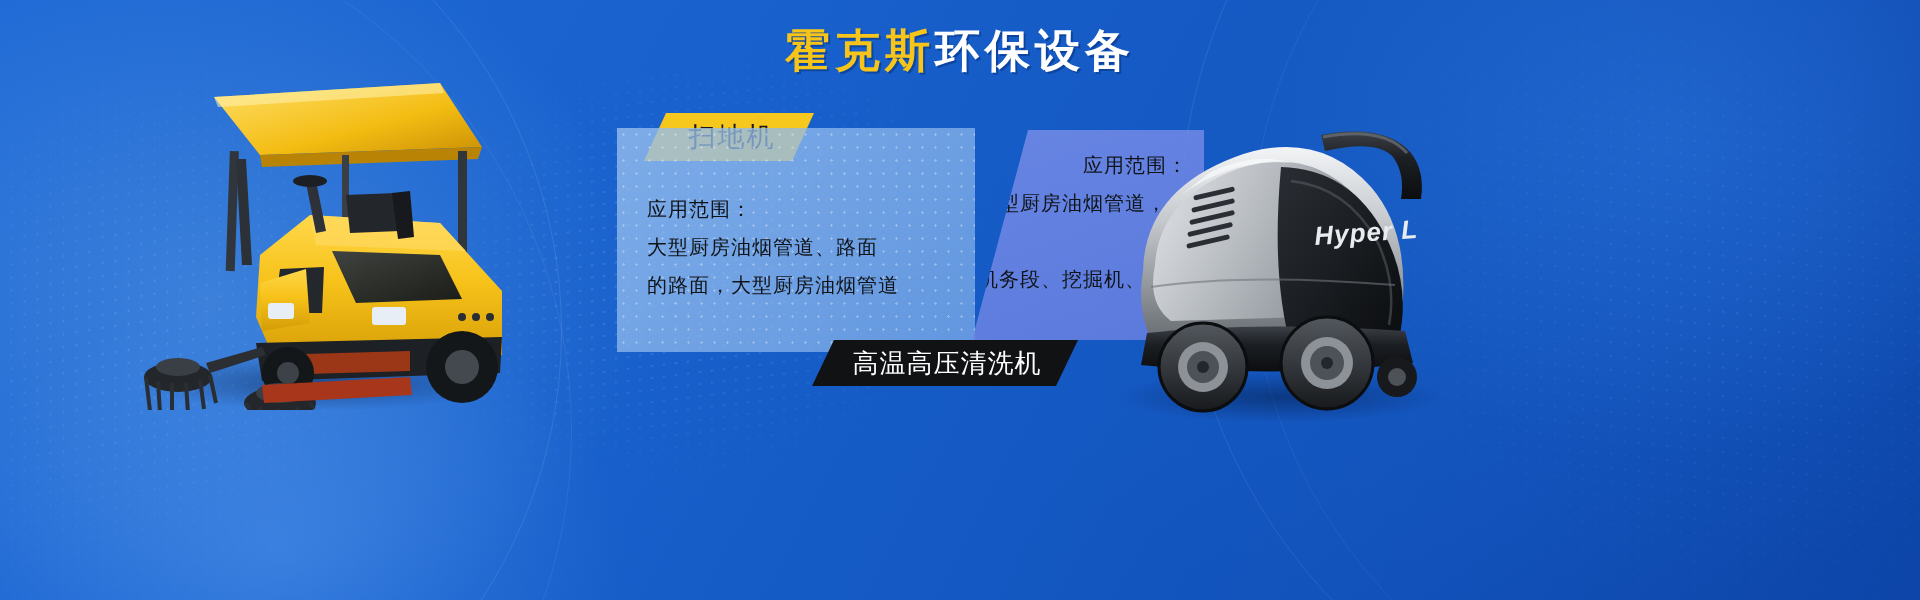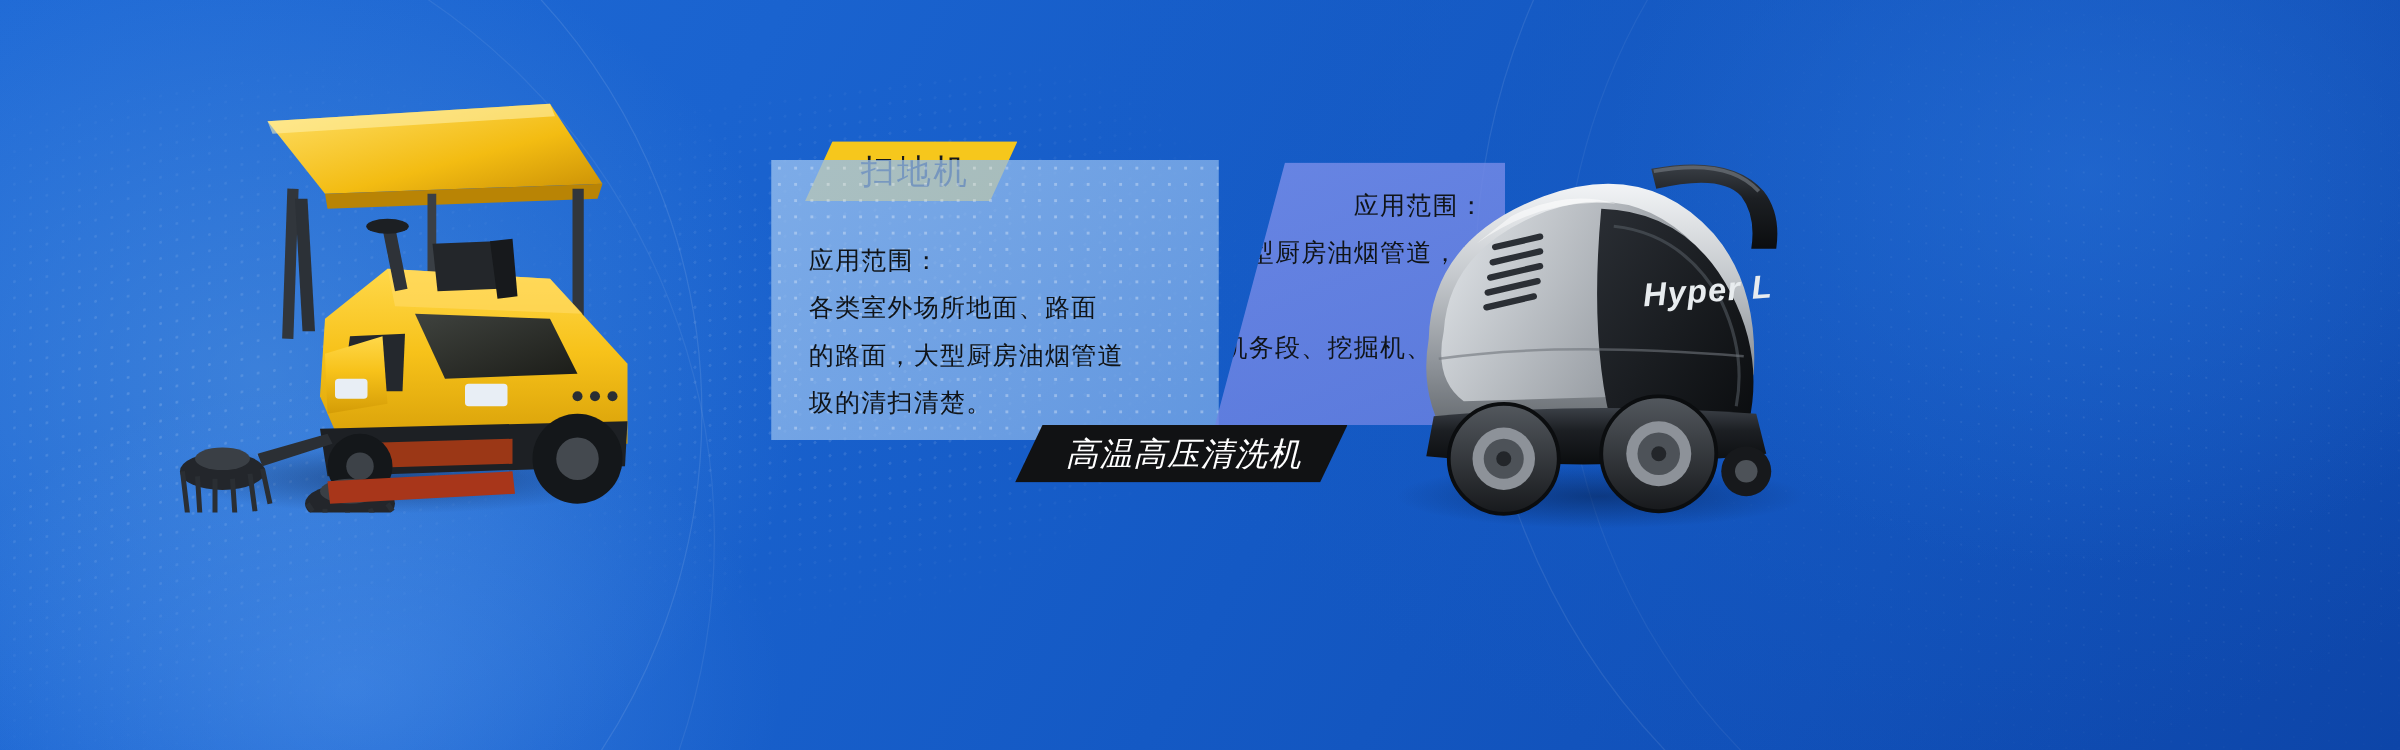--- a/index.html
+++ b/index.html
@@ -115,21 +115,21 @@
     position:absolute;right:16px;top:16px;width:216px;
     font-size:20px;color:#101418;line-height:38px;letter-spacing:1px;text-align:right;
   }
   #panel-washer .phead{display:block;text-align:right;}
 
   
   #tag-washer{
     position:absolute;left:812px;top:340px;width:266px;height:46px;
     background:#111214;
     clip-path:polygon(22px 0, 266px 0, 244px 46px, 0 46px);
-    display:flex;align-items:center;justify-content:center;font-style:italic;
+    display:flex;align-items:center;justify-content:center;
   }
   #tag-washer span{
     font-size:26px;color:#ffffff;letter-spacing:1px;padding-left:4px;
   }
 
   
   .sv{position:absolute;left:0;top:0;}
   
 </style>
 </head>
@@ -140,20 +140,23 @@
   <div class="glow-tr"></div>
   <div class="glow-bl"></div>
   <div class="arc a1"></div>
   <div class="arc a2"></div>
   <div class="arc a3"></div>
   <div class="arc a4"></div>
   <div class="mesh mesh-left"></div>
   <div class="mesh mesh-mid"></div>
   <div class="mesh mesh-right"></div>
 
+  <div id="title">
+    <span class="tp1">霍克斯</span><span class="tp2">环保设备</span>
+  </div>
 
   <div id="sweeper" class="photo">
     <div class="shadow-ellipse" style="left:30px;top:300px;width:360px;height:56px;"></div>
     <svg class="sv" width="420" height="355" viewBox="0 0 420 355">
       <defs>
         <linearGradient id="ylw" x1="0" y1="0" x2="0" y2="1">
           <stop offset="0%" stop-color="#ffd84a"></stop>
           <stop offset="45%" stop-color="#f7c21a"></stop>
           <stop offset="100%" stop-color="#d49c06"></stop>
         </linearGradient>
@@ -226,23 +229,22 @@
     </svg>
   </div>
 
   <div id="tag-sweeper">
     <span>扫地机</span>
   </div>
 
   <div id="panel-sweeper">
     <div class="ptxt">
       <div>应用范围：</div>
-      <div>各类室外场所地面、路面</div>
+      <div>大型厨房油烟管道、路面</div>
       <div>的路面，大型厨房油烟管道</div>
-      <div>圾的清扫清楚。</div>
     </div>
   </div>
 
   <div id="panel-washer">
     <div class="ptxt">
       <div class="phead">应用范围：</div>
       <div>大型厨房油烟管道，火车</div>
       <div>机务段、挖掘机、机械设</div>
       <div>备表面等各种设备表面的</div>
       <div>重油污的清除。</div>

